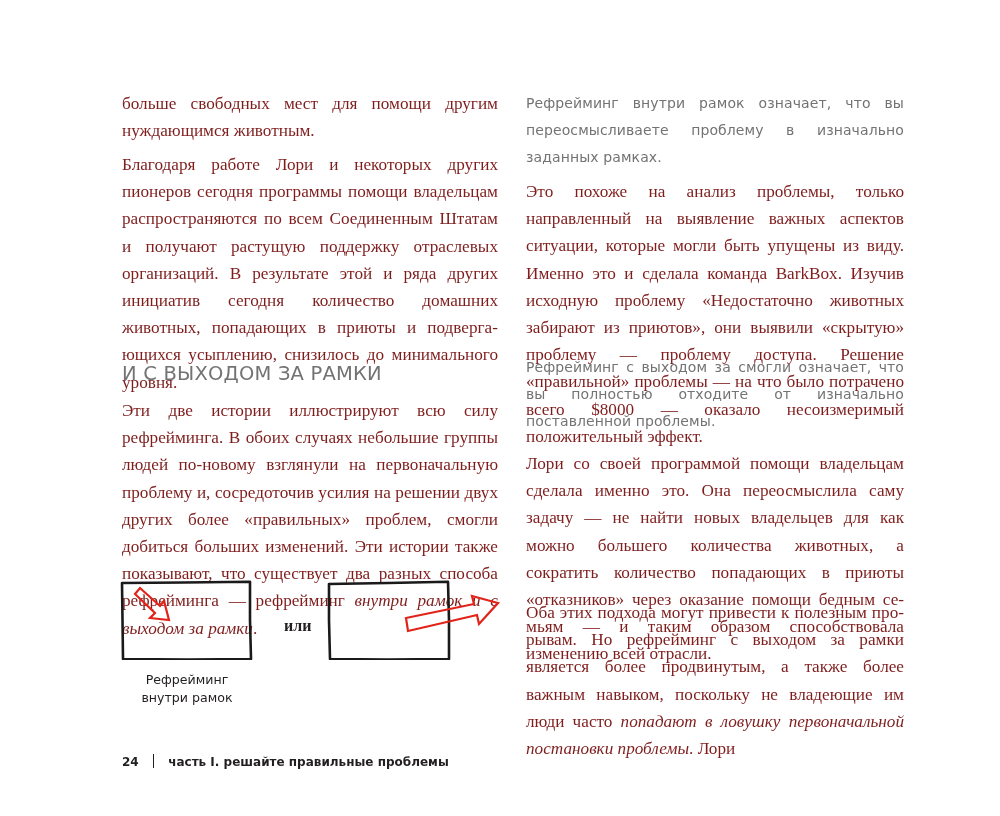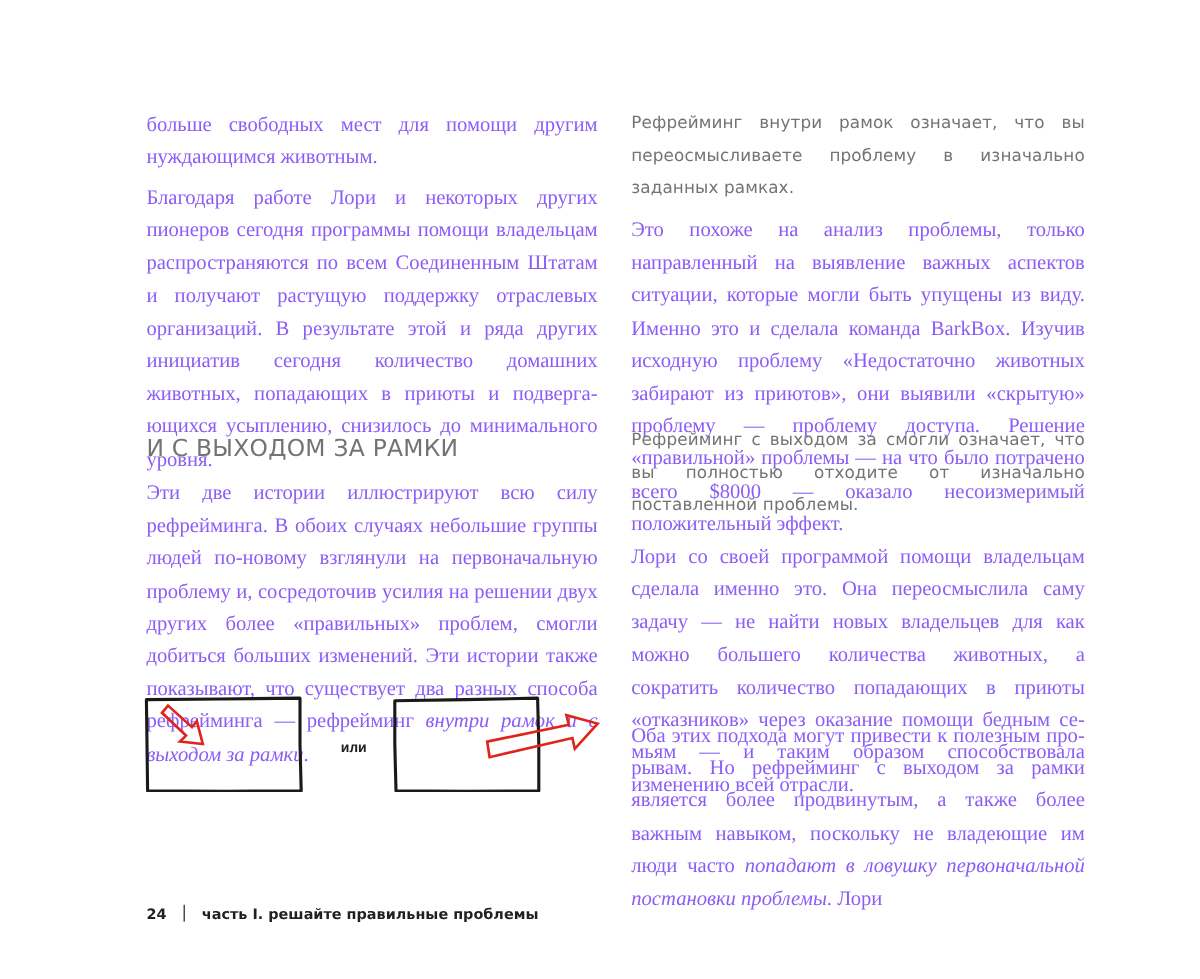--- a/index.html
+++ b/index.html
@@ -12,21 +12,21 @@
       height: 816px;
       position: relative;
       overflow: hidden;
       color: #231f20;
     }
     .serif {
       font-family: "Liberation Serif", "DejaVu Serif", serif;
       font-size: 17.2px;
       line-height: 27.2px;
       text-align: justify;
-      color: #8b5cf6;
+      color: #7f1d1d;
     }
     .sans-bold {
       font-family: "DejaVu Sans", "Liberation Sans", sans-serif;
       font-weight: normal;
       color: #737373;
     }
     .col {
       position: absolute;
       width: 376px;
     }
@@ -61,23 +61,23 @@
     .fig-label {
       position: absolute;
       font-family: "DejaVu Sans", "Liberation Sans", sans-serif;
       font-size: 12.6px;
       line-height: 18px;
       text-align: center;
       color: #231f20;
     }
     .or-label {
       position: absolute;
-      font-family: Liberation Mono, monospace;
+      font-family: Liberation Serif, serif;
       font-weight: bold;
-      font-size: 12px;
+      font-size: 16px;
       color: #231f20;
     }
 
     .footer {
       position: absolute;
       left: 122px;
       top: 720px;
       font-family: "DejaVu Sans", "Liberation Sans", sans-serif;
       font-weight: bold;
       font-size: 12px;
@@ -126,20 +126,24 @@
       <path d="M211 4 L270 3 L330 1.8 L331 40 L331 79 L270 79.5 L212 79 L211 40 Z"></path>
     </g>
 
     <g fill="none" stroke="#e2231a" stroke-width="2.2" stroke-linejoin="miter">
       <path d="M288 38 L356 24 L354 16 L380 23 L361 44 L359 35 L290 51 Z"></path>
     </g>
   </svg>
 
   <div class="or-label" style="left:166px; top:37px;">или</div>
 
+  <div class="fig-label" style="left:2px; top:91px; width:134px;">
+    <span>Рефрейминг</span><br>
+    <span>внутри рамок</span>
+  </div>
 
 </div>
 
 <div class="col col-right">
 
   <p class="block sans-bold lead" style="top:90px; width:378px;">Рефрейминг внутри рамок означает, что вы переос­мысливаете проблему в изначально заданных рам­ках.</p>
 
   <p class="block serif" style="top:178px; width:378px;">Это похоже на анализ проблемы, только направленный на выявление важных аспектов ситуации, которые могли быть упущены из виду. Именно это и сделала команда BarkBox. Изучив исходную проблему «Недостаточно жи­вотных забирают из приютов», они выявили «скрытую» проблему — проблему доступа. Решение «правильной» проблемы — на что было потрачено всего $8000 — ока­зало несоизмеримый положительный эффект.</p>
 
   <p class="block sans-bold lead" style="top:354px; width:378px;">Рефрейминг с выходом за смогли означает, что вы полностью отходите от изначально поставленной проблемы.</p>

